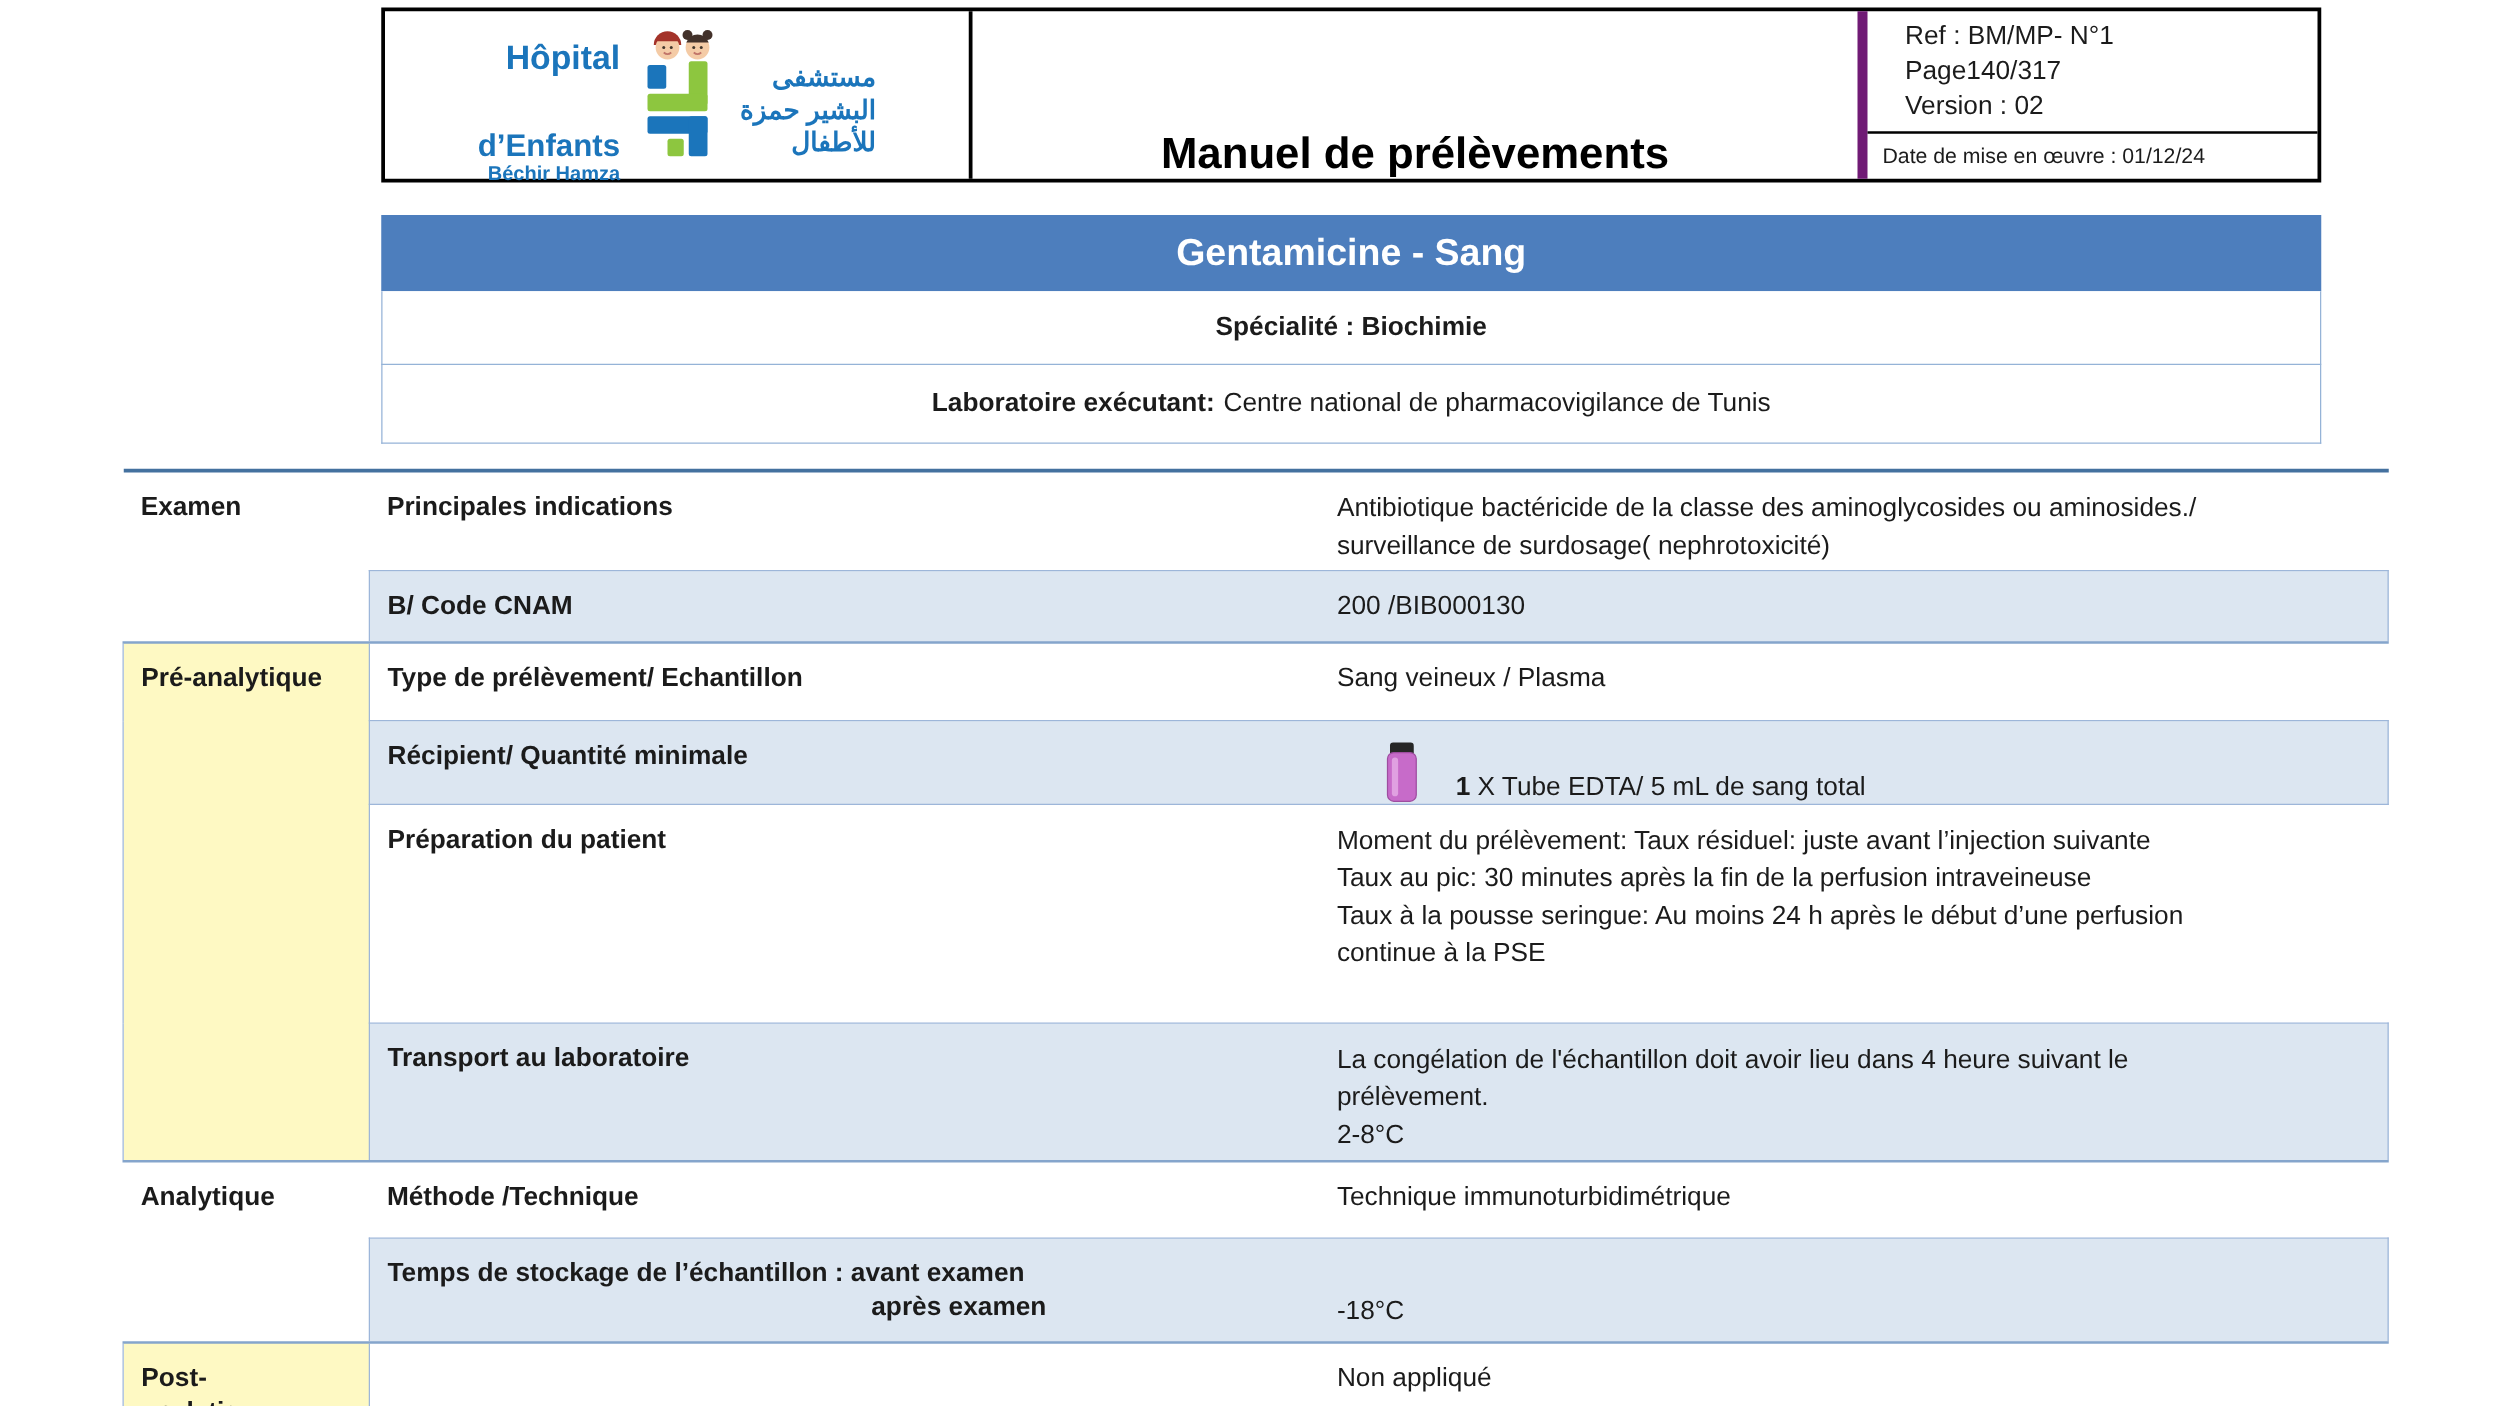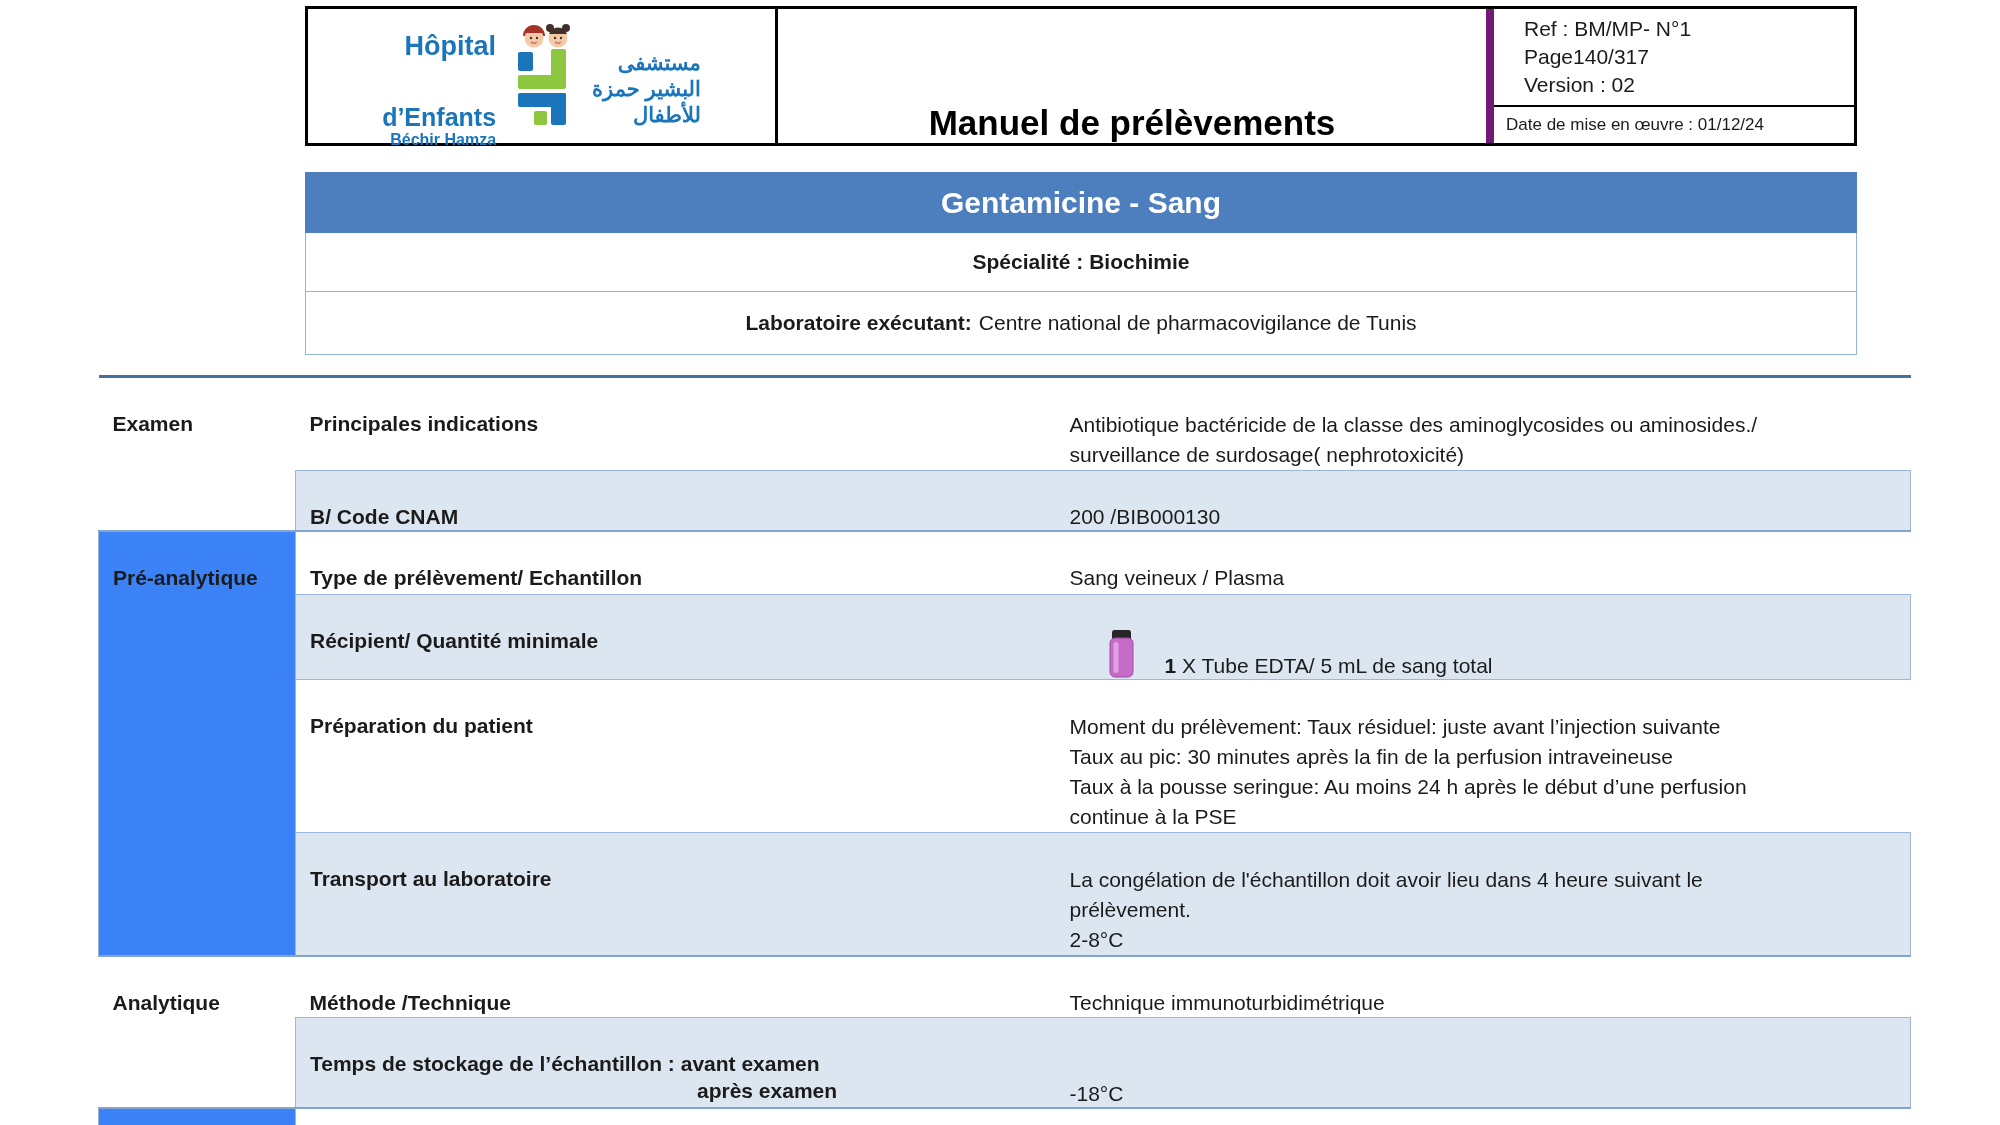--- a/index.html
+++ b/index.html
@@ -35,28 +35,28 @@
               align-items:center; justify-content:center; font-size:21px; background:#fff; }
   .spec-row { height:59px; font-weight:bold; }
   .lab-row  { height:63px; }
   .lab-row .lab-label { font-weight:bold; }
   .lab-row .lab-value { margin-left:7px; }
 
   
   table.main { position:absolute; left:98px; top:375px; width:1812px;
                border-collapse:collapse; table-layout:fixed; font-size:21px;
                border-top:3px solid #44719f; border-bottom:5px solid #44719f; }
-  table.main td { vertical-align:top; padding:32px 14px 0 14px; line-height:27px; }
+  table.main td { vertical-align:top; padding:14px 14px 0 14px; line-height:27px; }
   td.cat { font-weight:bold; padding-left:16px; }
   td.lbl { font-weight:bold; }
   td.val { font-weight:normal; }
   .bold  { font-weight:bold; }
   .sh-l  { background:#dce6f1; border:1px solid #9db6d9; border-right:none; }
   .sh-r  { background:#dce6f1; border:1px solid #9db6d9; border-left:none; }
-  .sh-cat{ background:#3b82f6; border:1px solid #9db6d9; }
+  .sh-cat{ background:#fef9c3; border:1px solid #9db6d9; }
   tr.section > td { border-top:2px solid #85a5cc; }
   .indent2 { padding-left:387px; }
   .val-line { line-height:30px; }
   .tube-cell { padding-top:8px; }
   .tube-row { display:flex; align-items:flex-end; gap:30px; margin-left:38px; height:52px; }
   .stock-val { margin-top:30px; }
 
   svg { display:block; }
 </style>
 </head>
@@ -164,21 +164,21 @@
             <rect x="4" y="1" width="19" height="11" rx="2.5" fill="#262626"></rect>
             <rect x="2" y="9" width="23" height="39" rx="5" fill="#c76bc9" stroke="#9e4da0" stroke-width="1"></rect>
             <rect x="5.5" y="13" width="5" height="31" rx="2.5" fill="#e4a9e5" opacity="0.85"></rect>
           </svg>
         </span>
         <span><b>1</b><span> X Tube EDTA/ 5 mL de sang total</span></span>
       </div>
     </td>
   </tr>
 
-  <tr style="height:140px">
+  <tr style="height:175px">
     <td class="lbl">Préparation du patient</td>
     <td class="val">
       <div class="val-line">Moment du prélèvement: Taux résiduel: juste avant l’injection suivante</div>
       <div class="val-line">Taux au pic: 30 minutes après la fin de la perfusion intraveineuse</div>
       <div class="val-line">Taux à la pousse seringue: Au moins 24 h après le début d’une perfusion</div>
       <div class="val-line">continue à la PSE</div>
     </td>
   </tr>
 
   <tr style="height:110px">

